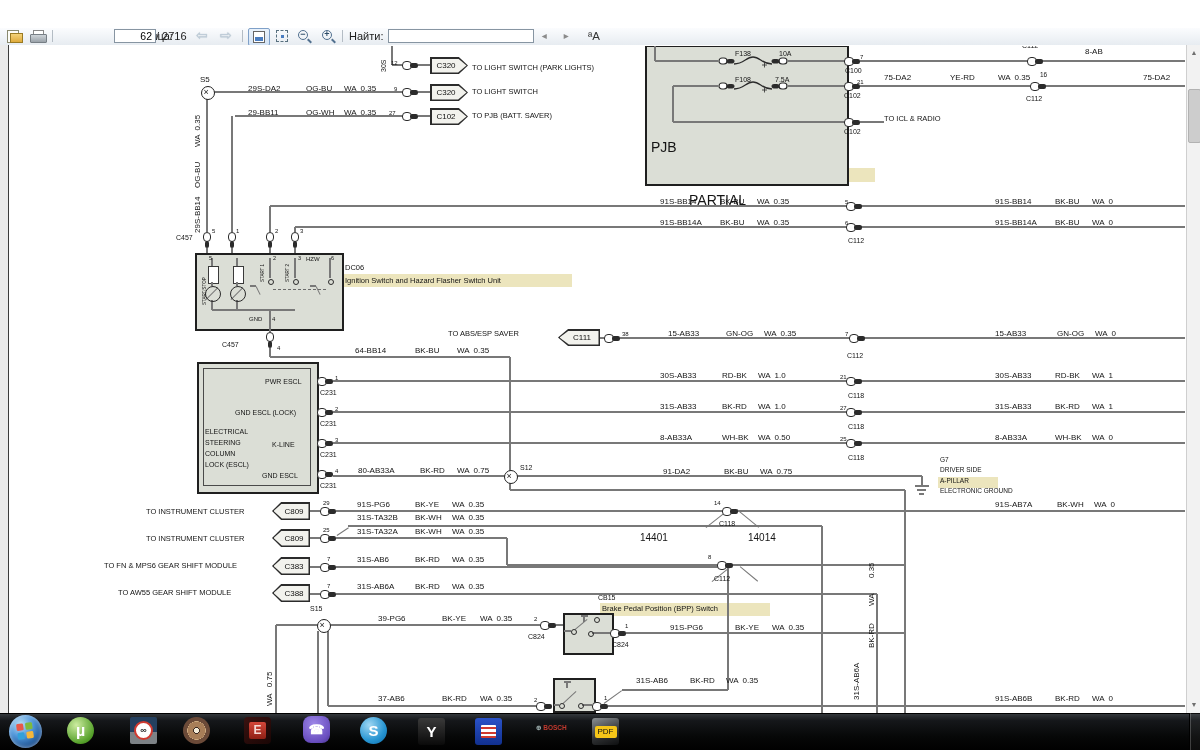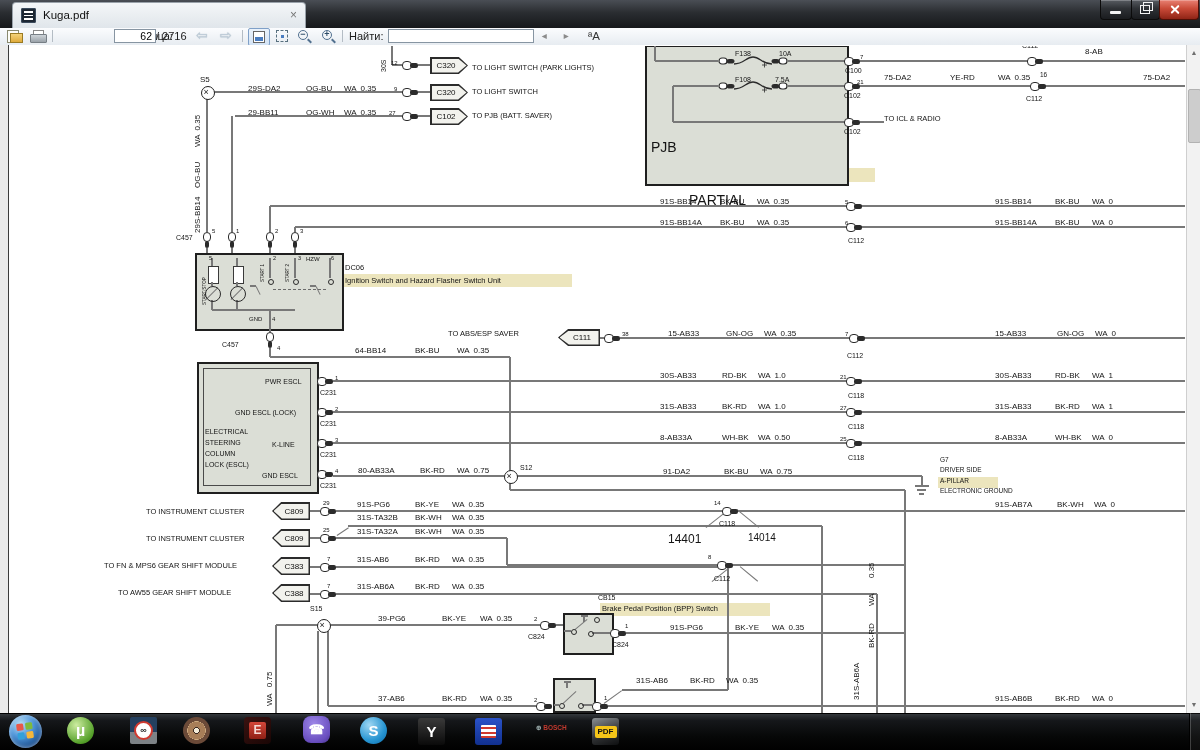--- a/index.html
+++ b/index.html
@@ -80,37 +80,20 @@
   #orb b{width:7px;height:7px;border-radius:1.5px;}
   .ticon{position:absolute;width:27px;height:27px;display:flex;align-items:center;justify-content:center;color:#fff;font-weight:bold;}
   #tray{position:absolute;top:713px;left:985px;width:200px;height:37px;color:#eee;}
   #showdesk{position:absolute;left:1189px;top:713px;width:11px;height:37px;border-left:1px solid #000;box-shadow:inset 1px 0 0 rgba(255,255,255,.2);background:rgba(255,255,255,.05);}
 </style>
 </head>
 <body>
 
 <div id="app">
 
-  <div id="titlebar">
-    <div id="tab">
-      <span id="tab-icon"></span>
-      <span id="tab-title">Kuga.pdf</span>
-      <span id="tab-close">×</span>
-    </div>
-    <div class="winbtn" style="left:1100px;width:30px;">
-        <span class="glyph-min"></span>
-      </div>
-    <div class="winbtn" style="left:1131px;width:27px;">
-        <span class="glyph-rest"></span>
-      </div>
-    <div class="winbtn" id="btn-close" style="left:1159px;width:38px;">
-        <span class="glyph-x1"></span>
-        <span class="glyph-x2"></span>
-      </div>
-  </div>
 
   <div id="toolbar">
     <span id="icon-open"></span>
     <span id="icon-print"></span>
     <span class="tbsep" style="left:52px;"></span>
     <span class="tbtxt" style="left:72px;margin-left:48px;">Страница:</span>
     <input class="tbinput" style="left: 114px; width: 34px; text-align: right;" value="62">
     <span class="tbtxt" style="left:156px;">/ 2716</span>
     <span class="navarrow" style="left:196px;">⇦</span>
     <span class="navarrow" style="left:220px;">⇨</span>
@@ -500,21 +483,21 @@
         <div class="lb" style="left: 406px; top: 510px; font-size: 8px;">BK-RD</div>
         <div class="lb" style="left: 443px; top: 510px; font-size: 8px;">WA  0.35</div>
         <div class="lb" style="left: 348px; top: 537px; font-size: 8px;">31S-AB6A</div>
         <div class="lb" style="left: 406px; top: 537px; font-size: 8px;">BK-RD</div>
         <div class="lb" style="left: 443px; top: 537px; font-size: 8px;">WA  0.35</div>
         <div class="lb" style="left: 705px; top: 454px; font-size: 6px;">14</div>
         <div class="lb" style="left: 710px; top: 474px; font-size: 7px;">C118</div>
         <div class="lb" style="left: 986px; top: 455px; font-size: 8px;">91S-AB7A</div>
         <div class="lb" style="left: 1048px; top: 455px; font-size: 8px;">BK-WH</div>
         <div class="lb" style="left: 1085px; top: 455px; font-size: 8px;">WA  0</div>
-        <div class="lb" style="left: 659px; top: 487px; font-size: 12px; text-align: center;">14401</div>
+        <div class="lb" style="left: 631px; top: 487px; font-size: 10px; text-align: center;">14401</div>
         <div class="lb" style="left: 739px; top: 487px; font-size: 10px;">14014</div>
         <div class="lb" style="left: 699px; top: 508px; font-size: 6px;">8</div>
         <div class="lb" style="left: 705px; top: 529px; font-size: 7px;">C112</div>
         <div class="lb" style="left: 301px; top: 559px; font-size: 7px;">S15</div>
         <div class="lb" style="left: 369px; top: 569px; font-size: 8px;">39-PG6</div>
         <div class="lb" style="left: 433px; top: 569px; font-size: 8px;">BK-YE</div>
         <div class="lb" style="left: 471px; top: 569px; font-size: 8px;">WA  0.35</div>
         <div class="lb" style="left: 525px; top: 570px; font-size: 6px;">2</div>
         <div class="lb" style="left: 519px; top: 587px; font-size: 7px;">C824</div>
         <div class="lb" style="left: 589px; top: 548px; font-size: 7px;">CB15</div>
@@ -570,18 +553,18 @@
       <span style="width:17px;height:17px;background:linear-gradient(#d4473a,#8f1f14);border-radius:2px;color:#f5d9d5;font-size:12px;font-weight:bold;text-align:center;line-height:17px;">E</span>
     </div>
   <div class="ticon" style="left:303px;top:716px;border-radius:8px;background:radial-gradient(circle at 40% 30%,#9d86e8,#6a4fc0 70%,#4a338f);font-size:13px;">☎</div>
   <div class="ticon" style="left:360px;top:717px;border-radius:50%;background:radial-gradient(circle at 35% 30%,#9ed6f2,#2795d2 60%,#0b6aa8);font-size:15px;">S</div>
   <div class="ticon" style="left:418px;top:718px;background:linear-gradient(#3a3a3a,#0a0a0a);border-radius:3px;font-size:15px;">Y</div>
   <div class="ticon" style="left:475px;top:718px;background:linear-gradient(#2a52c8,#11308f);border-radius:3px;">
       <span style="width:15px;height:13px;background:#fff;border-radius:1px;background-image:repeating-linear-gradient(180deg,transparent 0 2.5px,#d03a30 2.5px 4.5px);"></span>
     </div>
   <div class="tk" style="left:536px;top:724px;color:#c2392e;font-size:6.5px;font-weight:bold;"><span style="color:#9aa;">⊕ </span><span>BOSCH</span></div>
   <div class="ticon" style="left:592px;top:718px;background:linear-gradient(160deg,#8a8f93,#2e3032 60%,#0e0f10);border-radius:3px;">
-      <span style="background:#f5c518;color:#111;font-size:8px;font-weight:bold;padding:1.5px 3px;border-radius:2px;">PDF</span>
+      <span style="background:#f5c518;color:#111;font-size:8px;font-weight:normal;padding:1.5px 3px;border-radius:2px;">PDF</span>
     </div>
 
   <div id="showdesk"></div>
 
 </div>
 
 </body></html>

